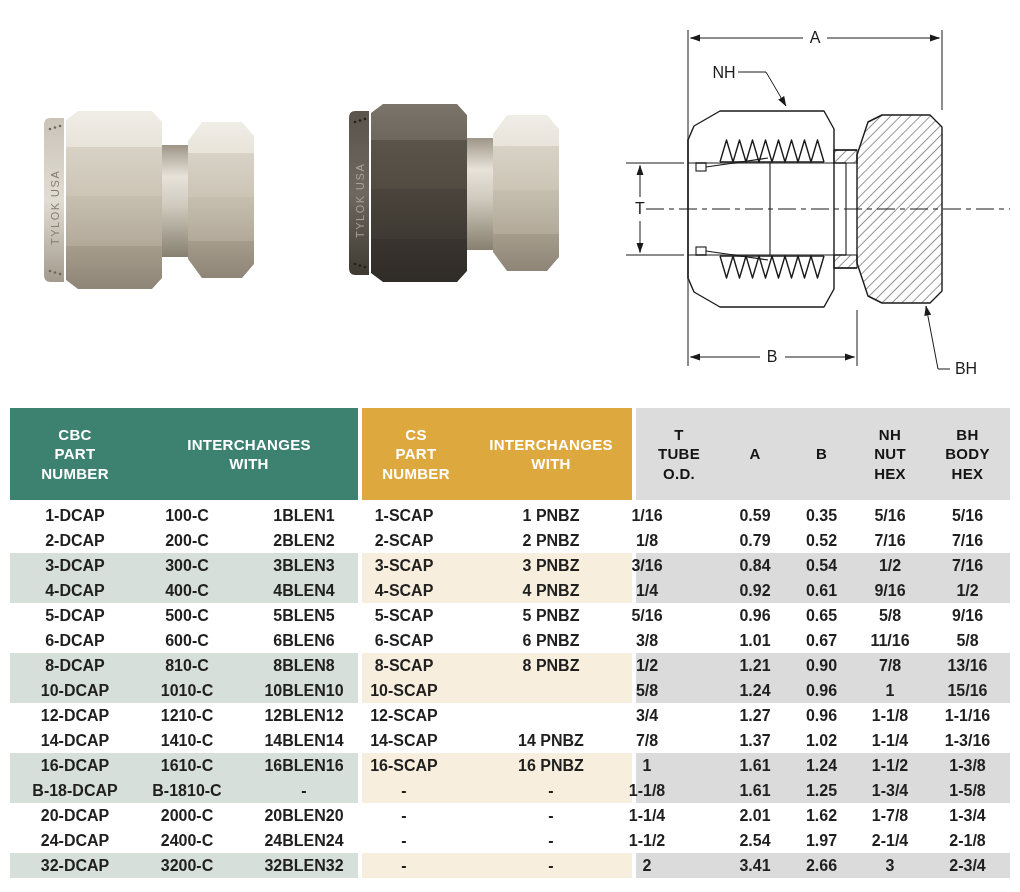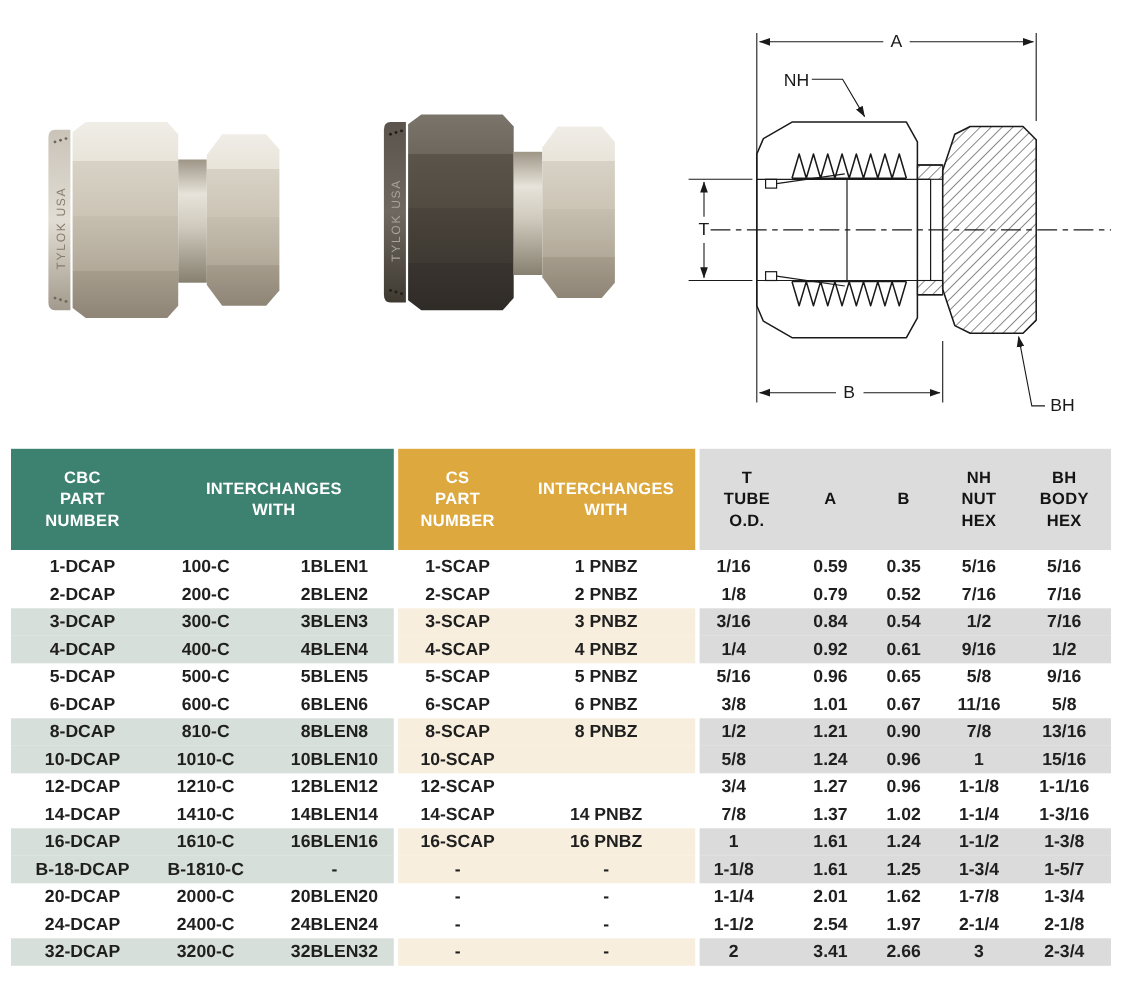--- a/index.html
+++ b/index.html
@@ -29,22 +29,22 @@
   .band{position:absolute;top:0;height:25px;display:none;}
   .trow.hl .band{display:block;}
   .band-cbc{left:0;width:348px;background:#d7dfda;}
   .band-cs{left:352px;width:270px;background:#f8eedd;}
   .band-dims{left:626px;width:374px;background:#dbdbdb;}
   .tcell{
     position:absolute;top:0;height:25px;line-height:25px;text-align:center;
     font-size:16px;color:#1f1f1f;
   }
   .c0{left:0;width:130px}.c1{left:122px;width:110px}.c2{left:240px;width:108px}
-  .c3{left:352px;width:108px}.c4{left:460px;width:162px}
-  .c5{left:614px;width:86px}.c6{left:712px;width:66px}.c7{left:778px;width:67px}
+  .c3{left:340px;width:108px}.c4{left:460px;width:162px}
+  .c5{left:594px;width:86px}.c6{left:712px;width:66px}.c7{left:778px;width:67px}
   .c8{left:845px;width:70px}.c9{left:915px;width:85px}
   
   .photo1{position:absolute;left:30px;top:95px;}
   .photo2{position:absolute;left:335px;top:88px;}
   .drawing{position:absolute;left:620px;top:0;}
   svg text{font-family:"Liberation Sans",sans-serif;}
 </style>
 </head>
 <body>
 
@@ -357,21 +357,21 @@
       <div class="band band-dims"></div>
       <div class="tcell c0">B-18-DCAP</div>
       <div class="tcell c1">B-1810-C</div>
       <div class="tcell c2">-</div>
       <div class="tcell c3">-</div>
       <div class="tcell c4">-</div>
       <div class="tcell c5">1-1/8</div>
       <div class="tcell c6">1.61</div>
       <div class="tcell c7">1.25</div>
       <div class="tcell c8">1-3/4</div>
-      <div class="tcell c9">1-5/7</div>
+      <div class="tcell c9">1-5/8</div>
     </div>
     <div class="trow">
       <div class="tcell c0">20-DCAP</div>
       <div class="tcell c1">2000-C</div>
       <div class="tcell c2">20BLEN20</div>
       <div class="tcell c3">-</div>
       <div class="tcell c4">-</div>
       <div class="tcell c5">1-1/4</div>
       <div class="tcell c6">2.01</div>
       <div class="tcell c7">1.62</div>

